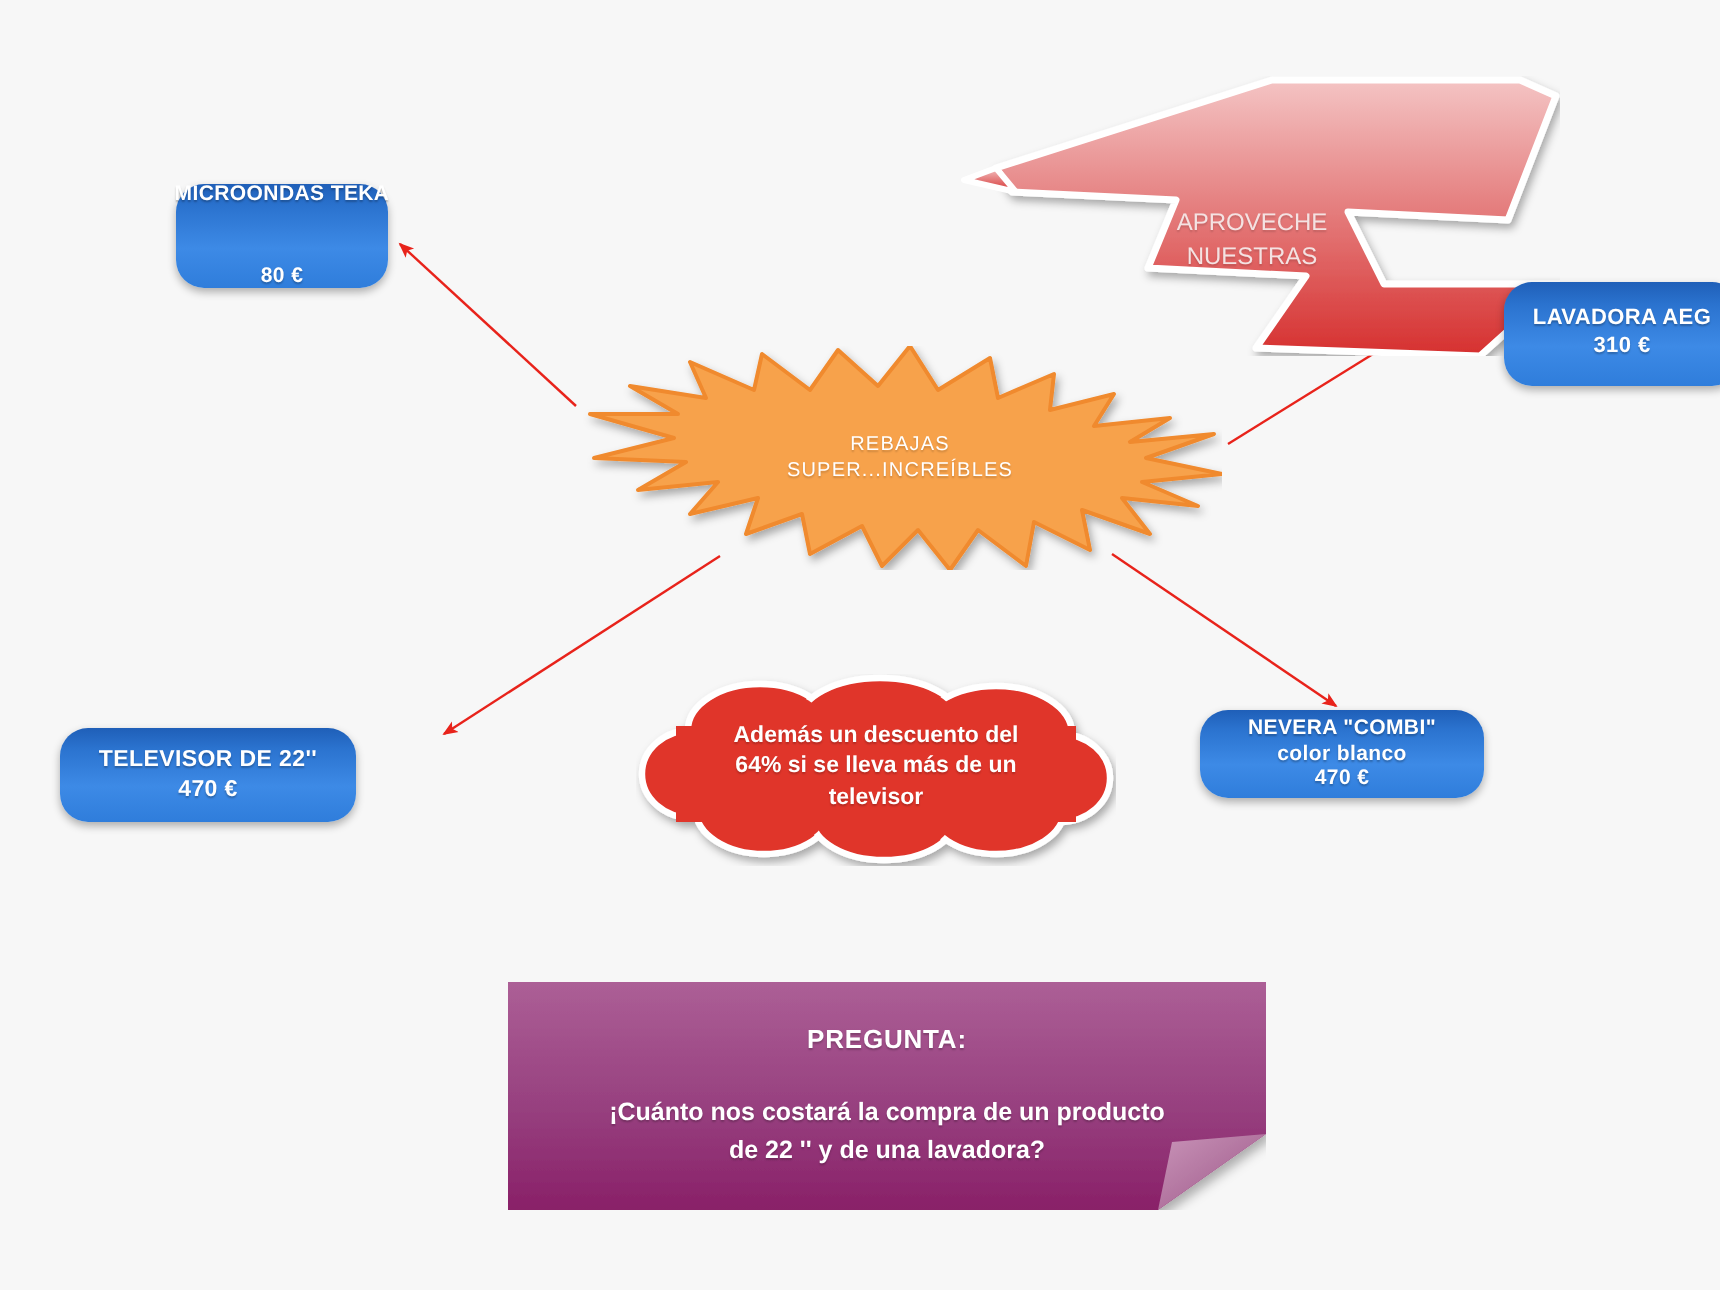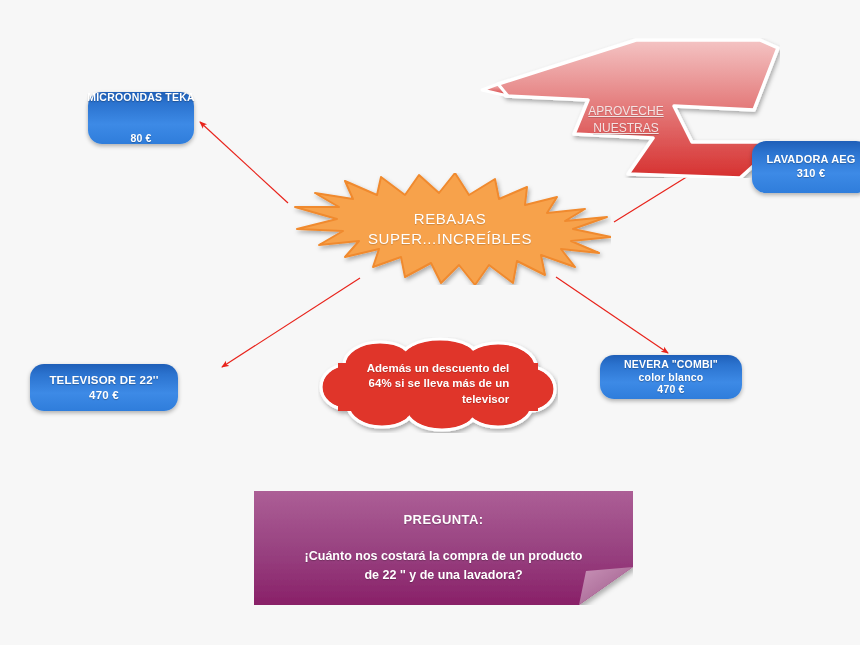--- a/index.html
+++ b/index.html
@@ -66,59 +66,57 @@
   }
 
   
   #burst {
     left: 289px; top: 173px; width: 322px; height: 112px;
   }
   #burst svg { position: absolute; left: 0; top: 0; }
   #burst .burst-text {
     position: relative;
     z-index: 2;
-    font-size: 15px;
+    font-size: 10px;
     color: #ffffff;
     line-height: 1.35;
     text-shadow: 0 1px 1px rgba(0,0,0,0.18);
     letter-spacing: 0.6px;
   }
 
   
   #banner {
     left: 478px; top: 38px; width: 302px; height: 140px;
   }
   #banner svg { position: absolute; left: 0; top: 0; }
   #banner .banner-text {
     position: relative;
     z-index: 2;
     font-size: 12px;
     color: #f4e2e2;
     line-height: 1.45;
     margin-top: 24px;
     margin-left: -6px;
     text-shadow: 0 1px 1px rgba(0,0,0,0.15);
-    text-decoration: underline;
   }
 
   
   #cloud {
     left: 318px; top: 337px; width: 240px; height: 96px;
   }
   #cloud svg { position: absolute; left: 0; top: 0; }
   #cloud .cloud-text {
     position: relative;
     z-index: 2;
     font-size: 11.5px;
     font-weight: bold;
     color: #ffffff;
     line-height: 1.35;
     margin-top: -2px;
     text-shadow: 0 1px 1px rgba(0,0,0,0.20);
-    text-align: right;
   }
 
   
   #question-card {
     left: 254px; top: 491px; width: 379px; height: 114px;
     padding: 0;
   }
   #question-card svg { position: absolute; left: 0; top: 0; }
   #question-card .q-inner {
     position: relative;

